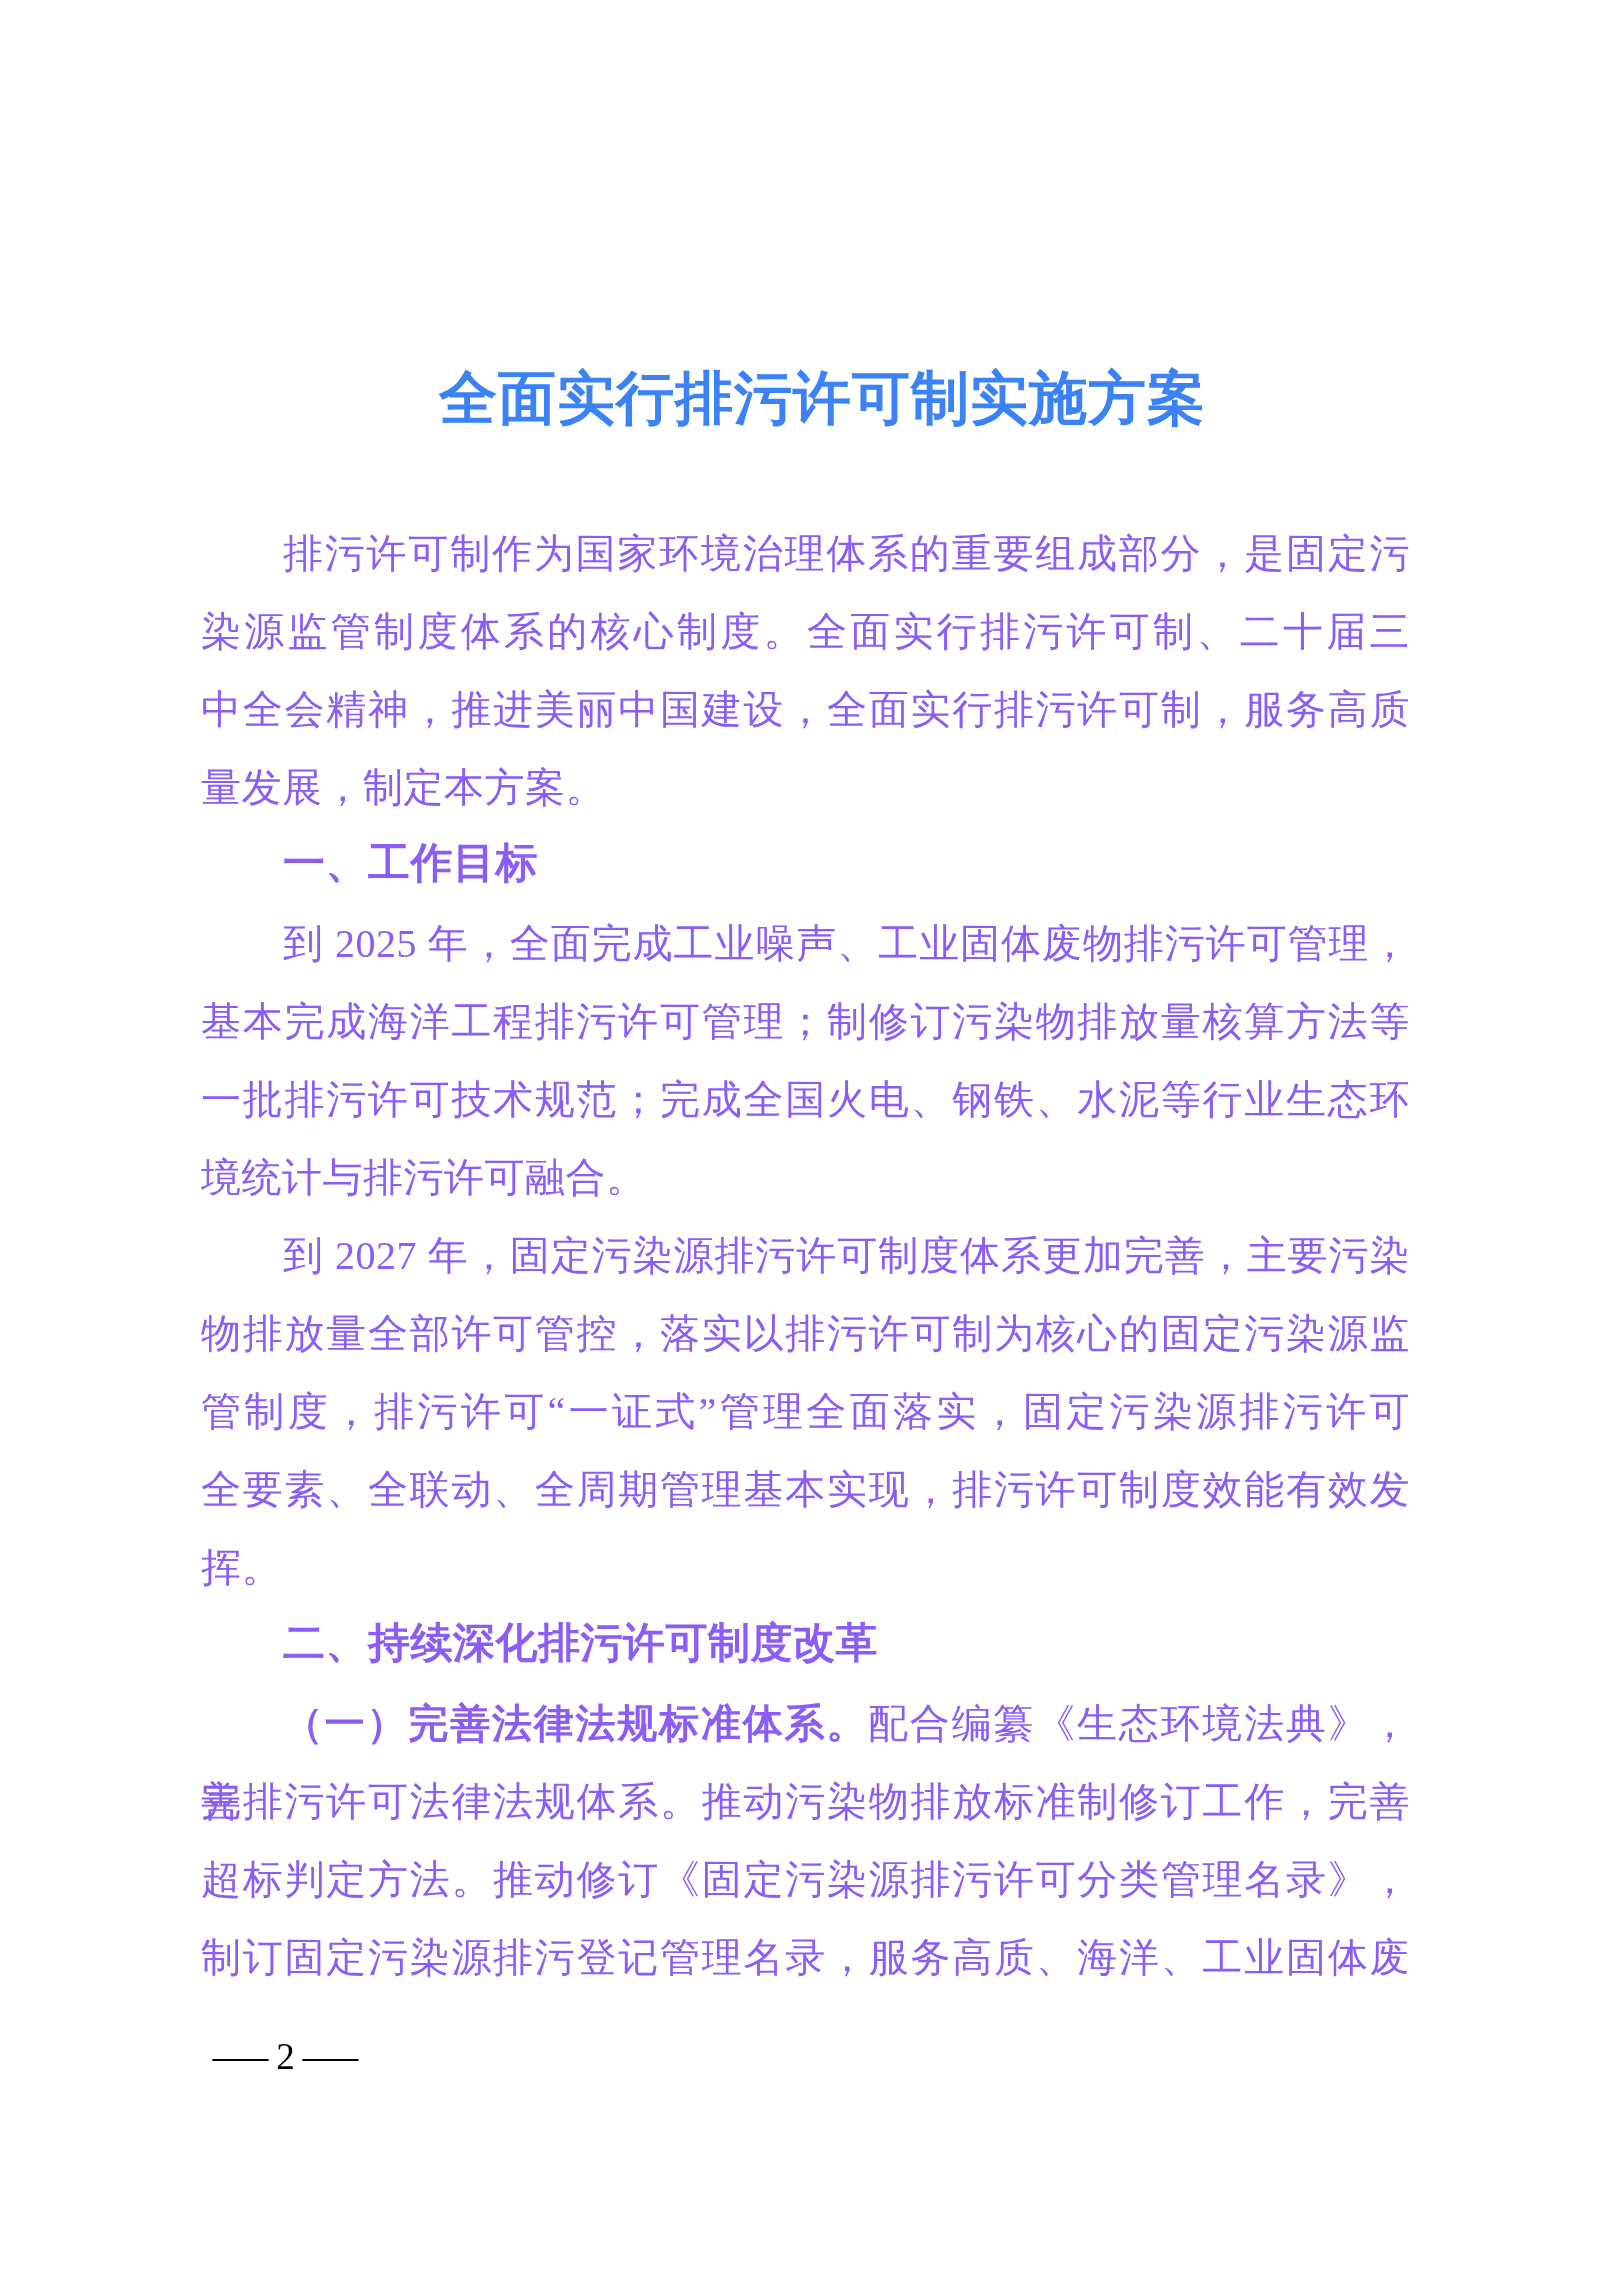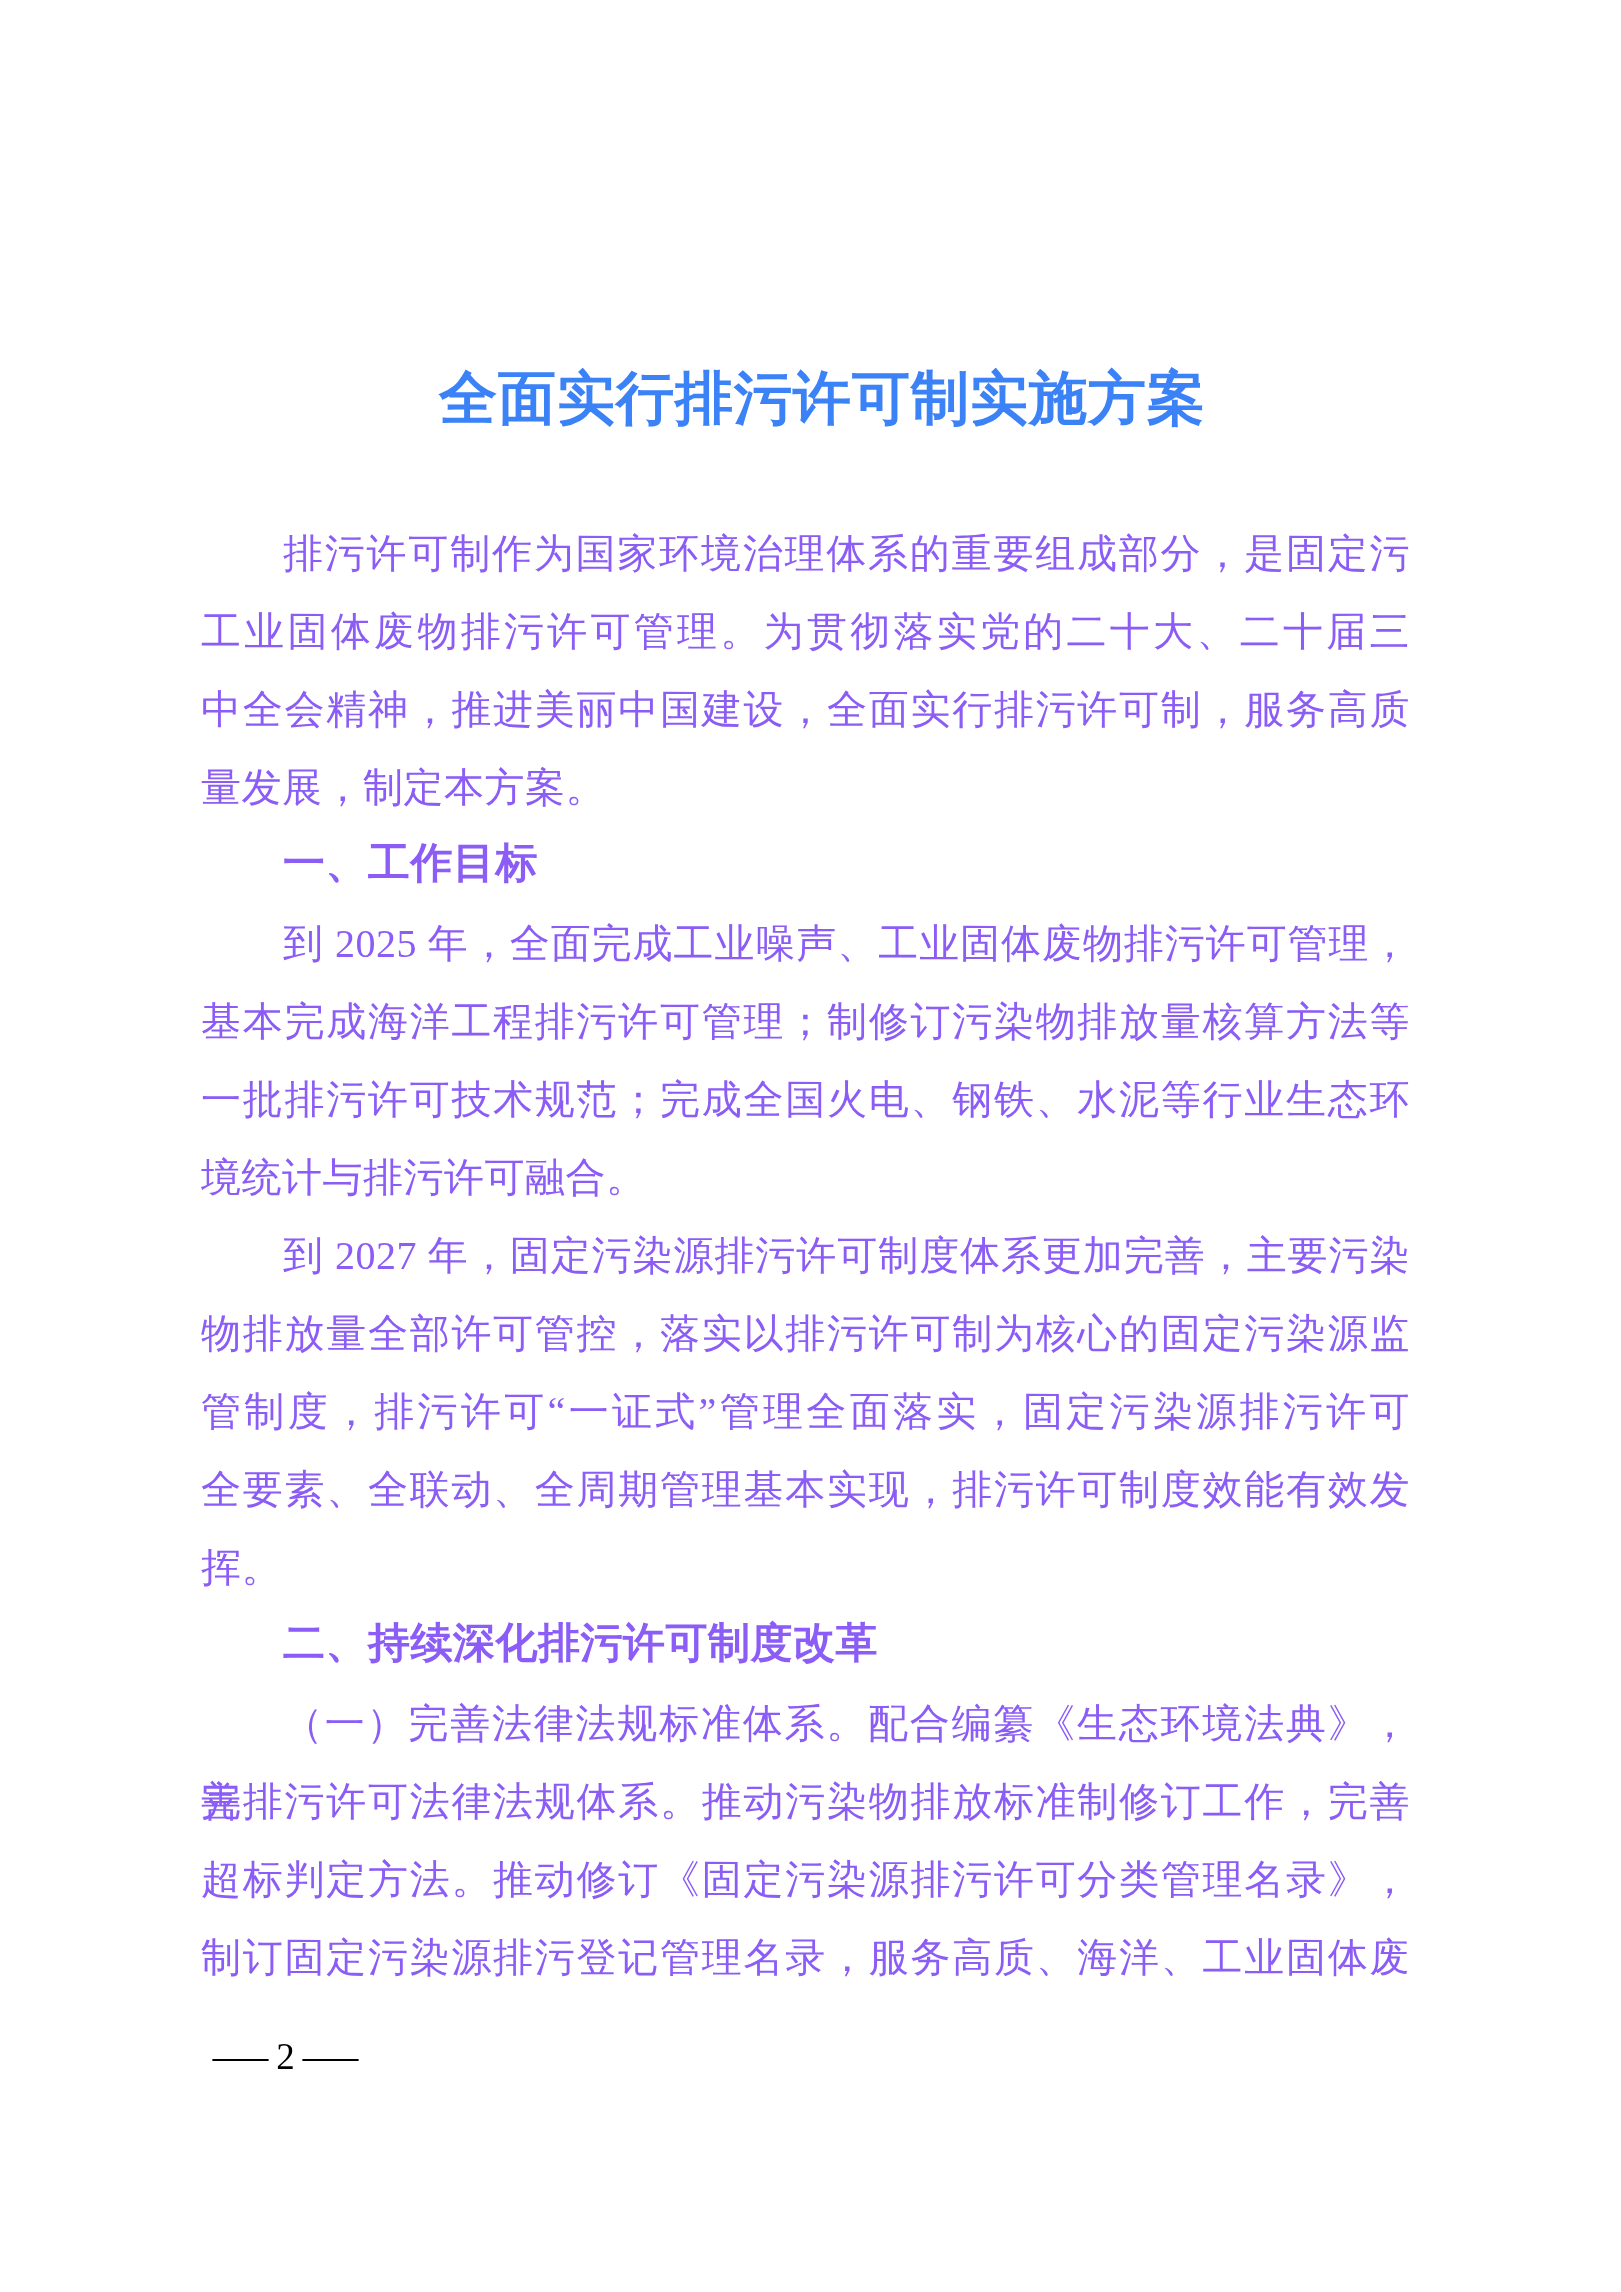--- a/index.html
+++ b/index.html
@@ -50,21 +50,21 @@
   }
   .ind {
     text-indent: 82px;
   }
   .hd {
     font-family: Liberation Mono, monospace;
     font-weight: 700;
     font-size: 42px;
   }
   .bold-lead {
-    font-weight: 400;
+    font-weight: 700;
   }
   .footer {
     position: absolute;
     left: 204px;
     top: 2027px;
     height: 59px;
     line-height: 59px;
     font-size: 37px;
     font-family: "Liberation Serif", "DejaVu Serif", serif;
     color: #000000;
@@ -81,21 +81,21 @@
 </head>
 <body>
 
 <div class="page">
 
   <h1 class="doc-title">全面实行排污许可制实施方案</h1>
 
   <div class="text-block">
 
     <div class="ln jst ind">排污许可制作为国家环境治理体系的重要组成部分，是固定污</div>
-    <div class="ln jst">工业固体废物排污许可管理。为贯彻落实党的二十大、二十届三</div>
+    <div class="ln jst">染源监管制度体系的核心制度。全面实行排污许可制、二十届三</div>
     <div class="ln jst">中全会精神，推进美丽中国建设，全面实行排污许可制，服务高质</div>
     <div class="ln">量发展，制定本方案。</div>
 
     <div class="ln hd ind">一、工作目标</div>
 
     <div class="ln jst ind">到 2025 年，全面完成工业噪声、工业固体废物排污许可管理，</div>
     <div class="ln jst">基本完成海洋工程排污许可管理；制修订污染物排放量核算方法等</div>
     <div class="ln jst">一批排污许可技术规范；完成全国火电、钢铁、水泥等行业生态环</div>
     <div class="ln">境统计与排污许可融合。</div>
 

